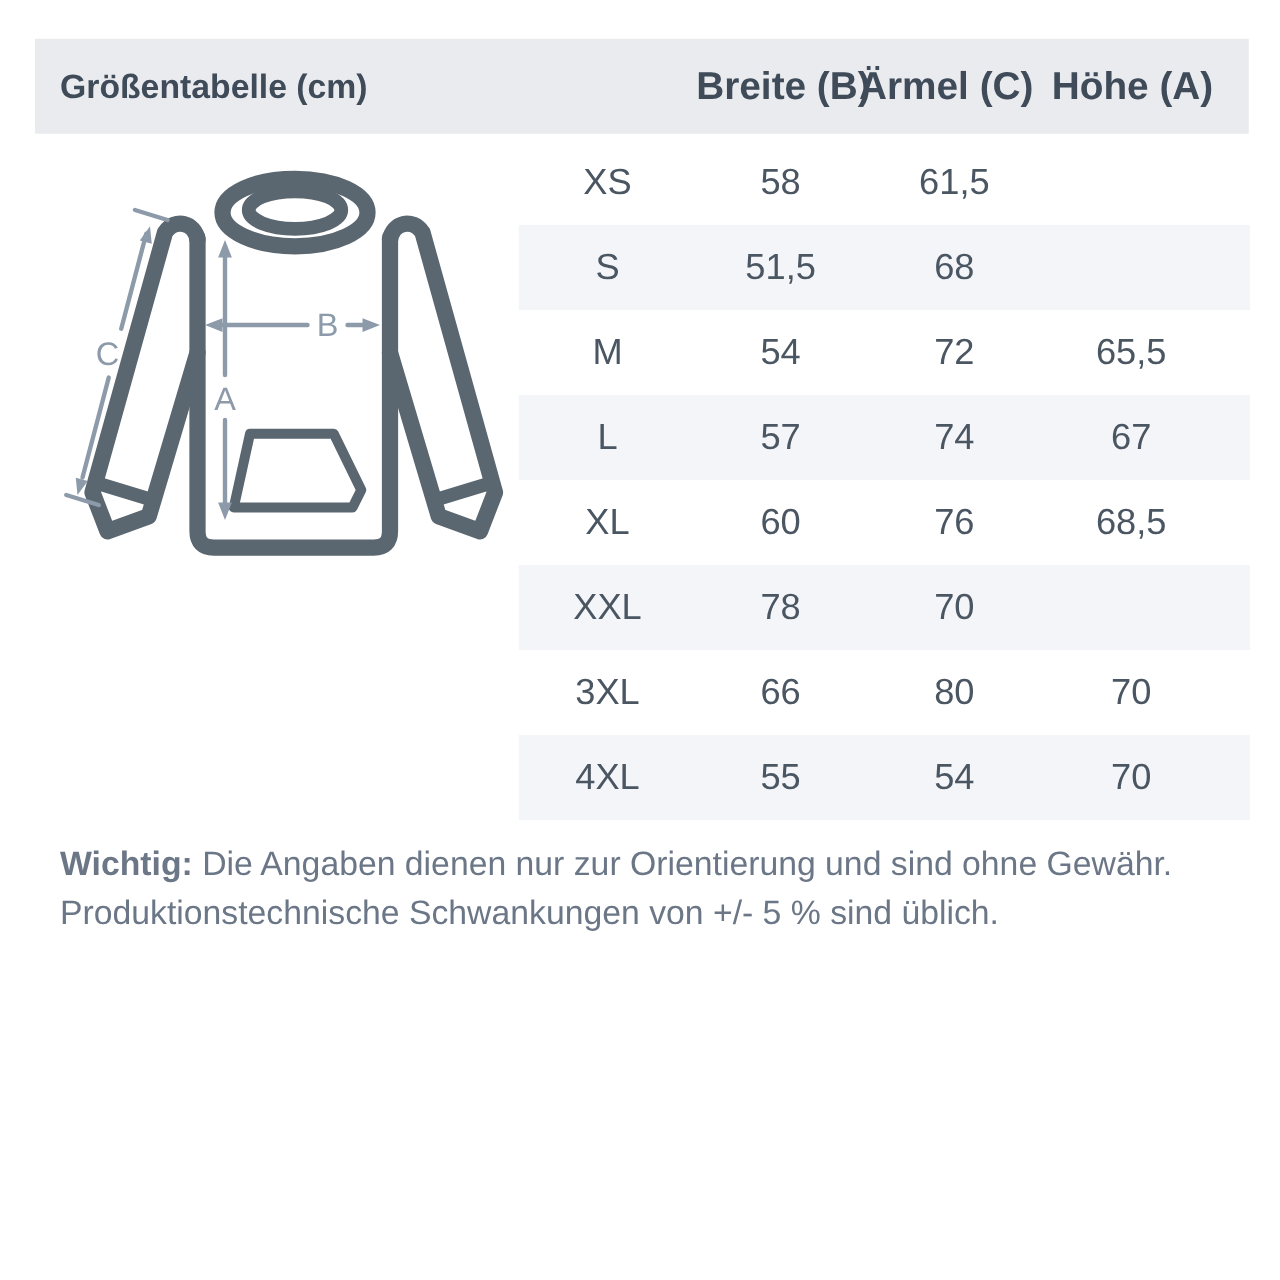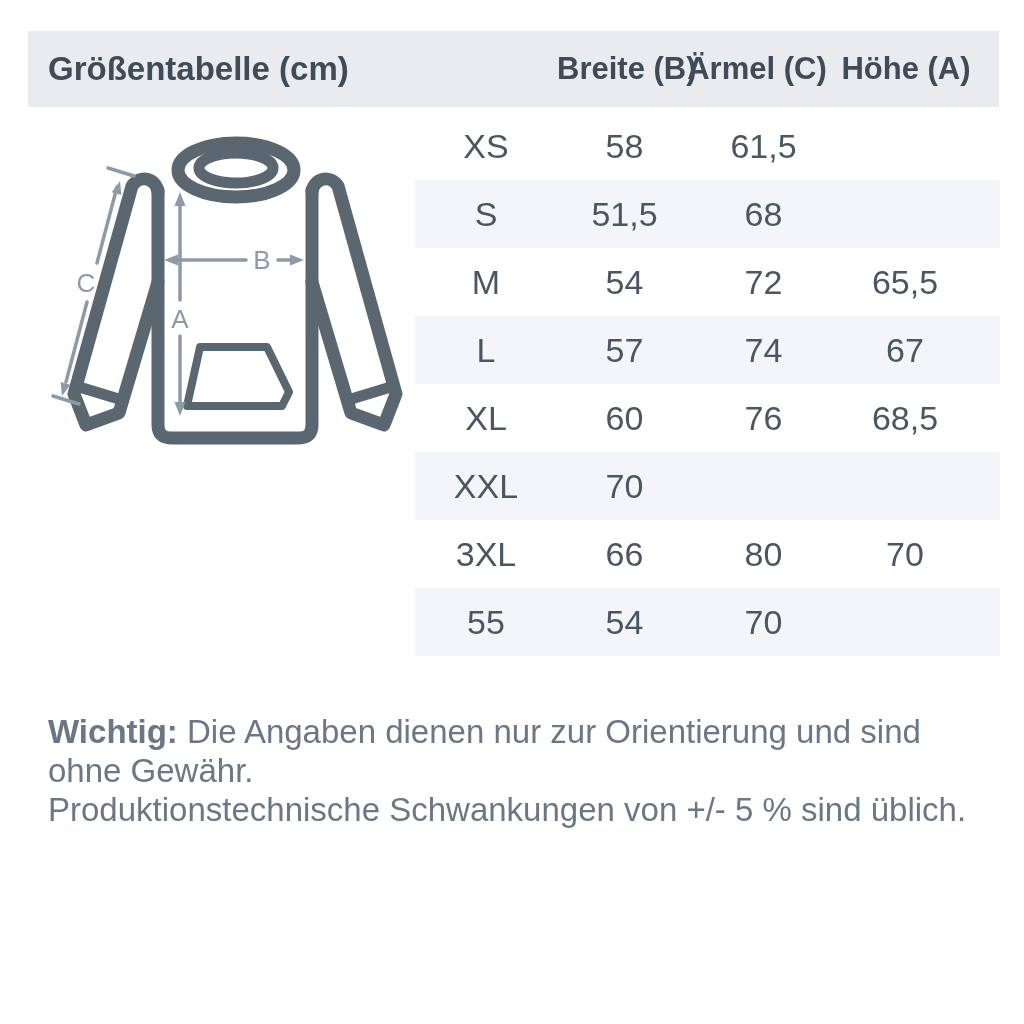--- a/index.html
+++ b/index.html
@@ -15,56 +15,56 @@
   body{background:#fff;font-family:"Liberation Sans","DejaVu Sans",sans-serif;}
   .canvas{
     position:relative;width:1024px;height:1024px;background:#ffffff;overflow:hidden;
   }
   .header-band{
     position:absolute;left:28px;top:31px;width:971px;height:76px;
     background:var(--band);
   }
   .page-title{
     position:absolute;left:48px;top:31px;height:76px;line-height:76px;
-    font-size:33px;font-weight:bold;color:var(--ink);
+    font-size:27px;font-weight:bold;color:var(--ink);
   }
   .col-headers{
     position:absolute;left:415px;top:31px;width:585px;height:76px;
     display:grid;grid-template-columns:142px 120px 160px 138px;
     padding-right:25px;align-items:center;
   }
   .col-headers .col-h{
     text-align:center;font-size:31px;font-weight:bold;color:var(--ink);white-space:nowrap;
   }
   .size-table{
     position:absolute;left:415px;top:112px;width:585px;
   }
   .t-row{
     display:grid;grid-template-columns:142px 135px 143px 140px;
     padding-right:25px;height:68px;align-items:center;
   }
   .t-row.striped{background:var(--stripe);}
   .t-row .cell{
-    text-align:center;font-size:34px;color:var(--text);white-space:nowrap;
+    text-align:center;font-size:29px;color:var(--text);white-space:nowrap;
   }
   .hoodie-wrap{
     position:absolute;left:40px;top:130px;width:390px;height:340px;
   }
   .hoodie-wrap svg{display:block;width:390px;height:340px;}
   .garment{fill:none;stroke:var(--line);stroke-width:13;stroke-linecap:round;stroke-linejoin:round;}
   .garment-fill{fill:#ffffff;stroke:var(--line);stroke-width:13;}
   .hood-inner{fill:#ffffff;stroke:var(--line);stroke-width:11;}
   .pocket{fill:none;stroke:var(--line);stroke-width:8;stroke-linejoin:round;}
   .cuffline{fill:none;stroke:var(--line);stroke-width:11;stroke-linecap:round;}
   .dim{stroke:var(--arrow);stroke-width:3.5;fill:none;stroke-linecap:round;}
   .dim-head{fill:var(--arrow);stroke:none;}
   .dim-label{fill:var(--arrow);font-size:26px;font-family:"Liberation Sans","DejaVu Sans",sans-serif;}
   .note{
     position:absolute;left:48px;top:672px;width:935px;
-    font-size:33px;line-height:39px;color:var(--muted);margin-top:40px;
+    font-size:27px;line-height:39px;color:var(--muted);
   }
   .note .lead{font-weight:bold;}
 </style>
 </head>
 <body>
 
 <div class="canvas">
 
   <div class="header-band"></div>
 
@@ -101,29 +101,31 @@
         <div class="cell">67</div>
       </div>
       <div class="t-row">
         <div class="cell">XL</div>
         <div class="cell">60</div>
         <div class="cell">76</div>
         <div class="cell">68,5</div>
       </div>
       <div class="t-row striped">
         <div class="cell">XXL</div>
+        <div class="cell">78</div>
         <div class="cell">70</div>
       </div>
       <div class="t-row">
         <div class="cell">3XL</div>
         <div class="cell">66</div>
         <div class="cell">80</div>
         <div class="cell">70</div>
       </div>
       <div class="t-row striped">
+        <div class="cell">4XL</div>
         <div class="cell">55</div>
         <div class="cell">54</div>
         <div class="cell">70</div>
       </div>
     </div>
 
   <div class="hoodie-wrap">
     <svg viewBox="0 0 390 340" xmlns="http://www.w3.org/2000/svg">
 
       <path class="garment" d="M 118 60 L 118 295 Q 118 308 131 308 L 259 308 Q 272 308 272 295 L 272 60"></path>

